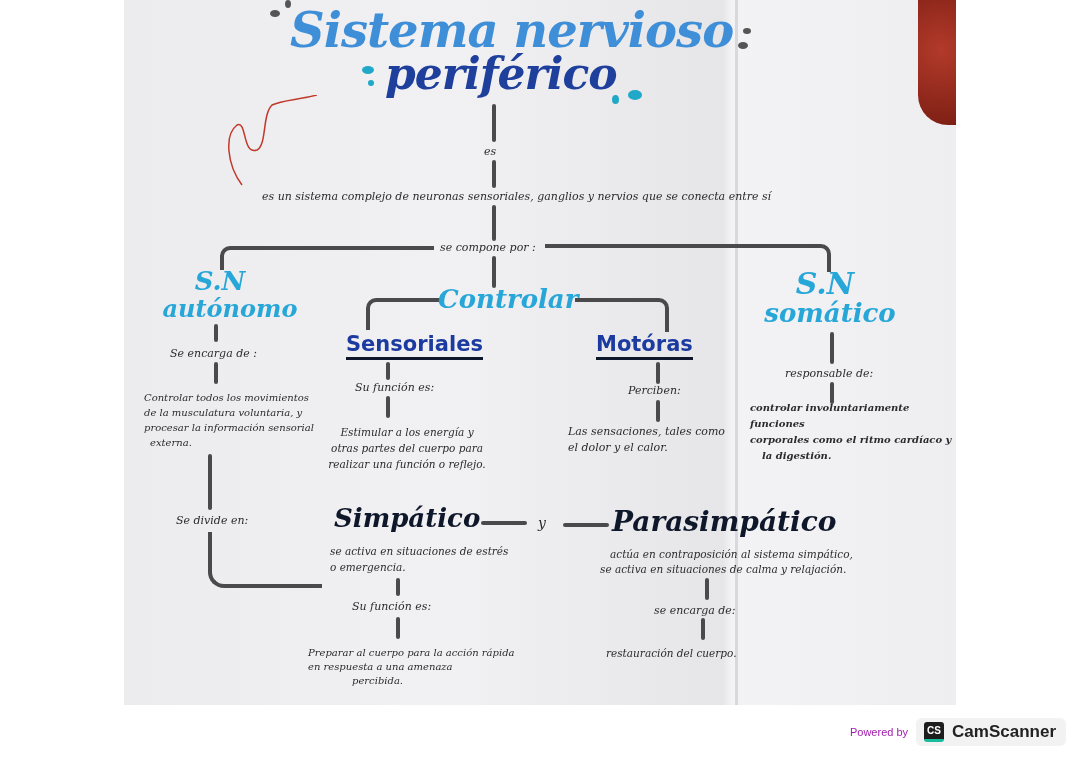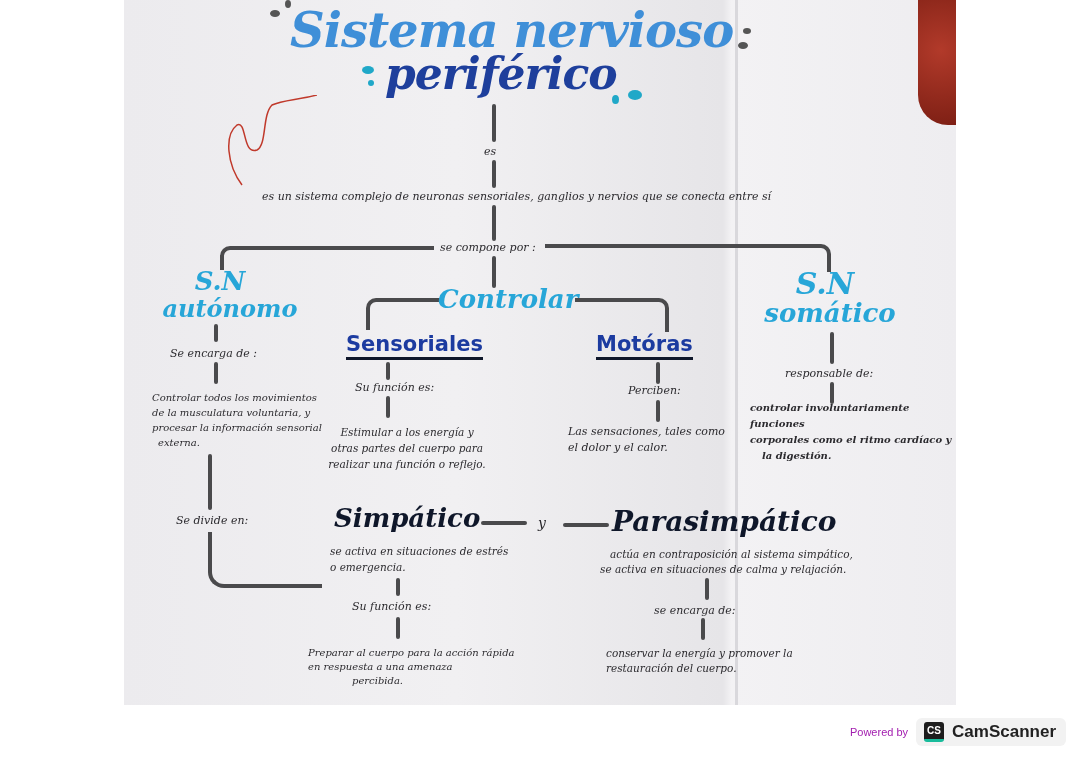--- a/index.html
+++ b/index.html
@@ -56,21 +56,21 @@
 <div class="corner" style="left:220px;top:246px;width:210px;height:20px;border-right:none;border-bottom:none;border-radius:10px 0 0 0;"></div>
 <div class="t" style="left:440px;top:241px;">se compone por :</div>
 <div class="corner" style="left:545px;top:244px;width:282px;height:24px;border-left:none;border-bottom:none;border-radius:0 10px 0 0;"></div>
 <div class="line" style="left:492px;top:256px;width:4px;height:32px;"></div>
 
 <div class="h-teal" style="left:190px;top:266px;font-size:26px;width:60px;">S.N</div>
 <div class="h-teal" style="left:160px;top:294px;font-size:24px;width:140px;">autónomo</div>
 <div class="line" style="left:214px;top:324px;width:4px;height:18px;"></div>
 <div class="t" style="left:170px;top:347px;text-align:right;">Se encarga de :</div>
 <div class="line" style="left:214px;top:362px;width:4px;height:22px;"></div>
-<div style="position:absolute;left:152px;top:390px;width:170px;">
+<div style="position:absolute;left:144px;top:390px;width:170px;">
   <div class="t" style="position:static;font-size:10px;line-height:15px;">Controlar todos los movimientos</div>
   <div class="t" style="position:static;font-size:10px;line-height:15px;">de la musculatura voluntaria, y</div>
   <div class="t" style="position:static;font-size:10px;line-height:15px;">procesar la información sensorial</div>
   <div class="t" style="position:static;font-size:10px;line-height:15px;padding-left:6px;">externa.</div>
 </div>
 <div class="line" style="left:208px;top:454px;width:4px;height:56px;"></div>
 <div class="t" style="left:176px;top:514px;">Se divide en:</div>
 <div class="corner" style="left:208px;top:532px;width:110px;height:52px;border-top:none;border-right:none;border-radius:0 0 0 16px;"></div>
 
 <div class="corner" style="left:366px;top:298px;width:70px;height:28px;border-right:none;border-bottom:none;border-radius:10px 0 0 0;"></div>
@@ -126,21 +126,20 @@
 
 <div class="h-blue" style="left:612px;top:505px;font-size:28px;">Parasimpático</div>
 <div style="position:absolute;left:600px;top:547px;width:290px;">
   <div class="t" style="position:static;font-size:10.5px;line-height:15px;padding-left:10px;">actúa en contraposición al sistema simpático,</div>
   <div class="t" style="position:static;font-size:10.5px;line-height:15px;">se activa en situaciones de calma y relajación.</div>
 </div>
 <div class="line" style="left:705px;top:578px;width:4px;height:22px;"></div>
 <div class="t" style="left:654px;top:604px;">se encarga de:</div>
 <div class="line" style="left:701px;top:618px;width:4px;height:22px;"></div>
 <div style="position:absolute;left:606px;top:646px;width:220px;">
-  <div class="t" style="position:static;font-size:10.5px;line-height:15px;">conservar la energía y promover la</div>
   <div class="t" style="position:static;font-size:10.5px;line-height:15px;">restauración del cuerpo.</div>
 </div>
 
 <div class="footer">
   <span class="pow">Powered by</span>
   <div class="cs-badge">
     <span class="cs-logo">CS</span>
     <span class="cs-name">CamScanner</span>
   </div>
 </div>

